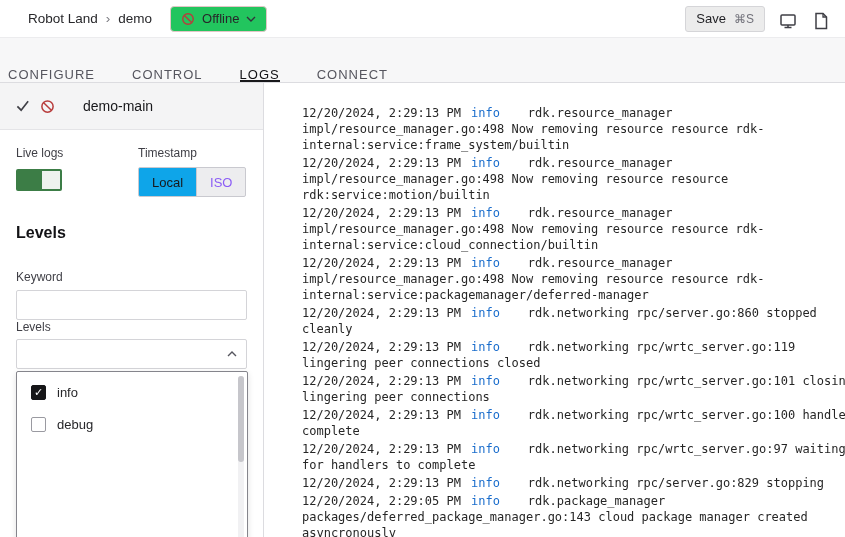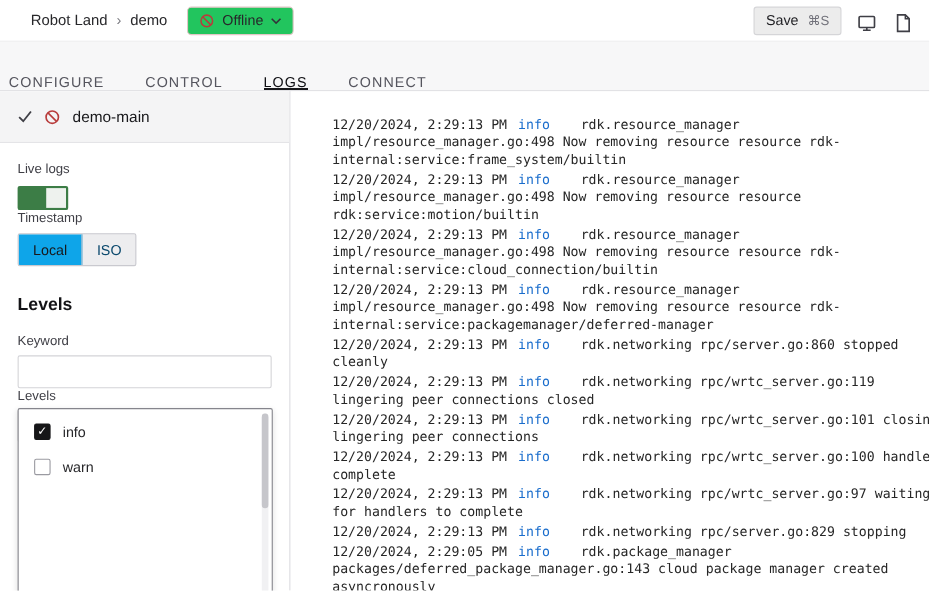--- a/index.html
+++ b/index.html
@@ -19,35 +19,35 @@
 
   
   .tabbar{height:45px;background:#f7f7f8;border-bottom:1px solid #dcdce0;display:flex;align-items:flex-end;padding-left:8px;gap:37px;box-sizing:border-box;}
   .tab{display:flex;align-items:center;font-size:13px;letter-spacing:1px;color:#55555e;cursor:pointer;}
   .tab.active{color:#101014;font-weight:400;box-shadow:inset 0 -2px 0 #18181b;}
 
   
   .bdy{display:flex;height:454px;}
   .sidebar{width:264px;flex:none;border-right:1px solid #dcdce0;position:relative;background:#fff;box-sizing:border-box;}
   .part-row{height:46px;background:#f4f4f5;border-bottom:1px solid #e4e4e7;display:flex;align-items:center;padding:0 16px;gap:10px;cursor:pointer;}
-  .part-name{font-size:14px;color:#18181b;margin-left:1px;}
+  .part-name{font-size:14px;color:#18181b;margin-left:18px;}
 
   .controls{padding:16px;}
-  .row1{display:flex;flex-direction:column;}
+  .row1{display:flex;}
   .col-live{width:122px;}
   .lbl{font-size:12px;color:#3f3f46;line-height:14px;}
   .toggle{margin-top:9px;width:46px;height:22px;background:#c9c9cf;position:relative;border-radius:2px;cursor:pointer;}
   .toggle.on{background:#3c7d46;}
   .knob{position:absolute;top:2px;right:2px;width:18px;height:18px;background:#eef2ee;}
   .segmented{margin-top:7px;display:inline-flex;border:1px solid #c9c9cf;border-radius:2px;overflow:hidden;height:28px;background:#ededef;}
-  .seg{display:flex;align-items:center;padding:0 13px;font-size:13px;color:#0c4a6e;cursor:pointer;}
+  .seg{display:flex;align-items:center;padding:0 13px;font-size:13px;color:#8b5cf6;cursor:pointer;}
   .seg.selected{background:#0ea5e9;color:#18181b;border-right:1px solid #c9c9cf;}
 
   .filters-title{margin-top:26px;font-size:16px;font-weight:700;color:#131316;line-height:19px;}
-  .kw-lbl{margin-top:16px;}
+  .kw-lbl{margin-top:28px;}
   .txt-input{margin-top:6px;width:100%;height:30px;border:1px solid #d4d4d8;border-radius:2px;background:#fff;box-sizing:border-box;padding:0 8px;font:13px "Liberation Sans",sans-serif;color:#27272a;outline:none;}
   .lv-lbl{margin-top:0;}
   .select-box{margin-top:5px;height:30px;border:1px solid #d4d4d8;border-radius:2px;background:#fff;display:flex;align-items:center;justify-content:space-between;padding:0 9px;cursor:pointer;box-sizing:border-box;}
   .select-val{font-size:13px;color:#27272a;}
 
   .dropdown{position:absolute;left:16px;right:15px;top:288px;height:210px;background:#fff;border:1px solid #85858c;border-radius:2px;box-shadow:0 2px 6px rgba(0,0,0,.12);z-index:5;padding-top:4px;box-sizing:border-box;}
   .lvl-row{height:32px;display:flex;align-items:center;padding:0 14px;gap:11px;cursor:pointer;}
   .cb{width:15px;height:15px;border:1px solid #9a9aa1;border-radius:2px;background:#fff;box-sizing:border-box;display:flex;align-items:center;justify-content:center;font-size:11px;line-height:11px;color:#fff;}
   .cb.checked{background:#161618;border-color:#161618;}
   .cb-lbl{font-size:13px;color:#27272a;}
@@ -167,21 +167,21 @@
       </div>
 
       <div class="dropdown">
         <div>
             <div class="lvl-row">
               <span class="cb checked">✓</span>
               <span class="cb-lbl">info</span>
             </div>
             <div class="lvl-row">
               <span class="cb"></span>
-              <span class="cb-lbl">warn</span>
+              <span class="cb-lbl">debug</span>
             </div>
           </div>
         <div class="dd-track">
           <div class="dd-thumb"></div>
         </div>
       </div>
     </div>
 
     <div class="logpane">
       <div class="entries">

